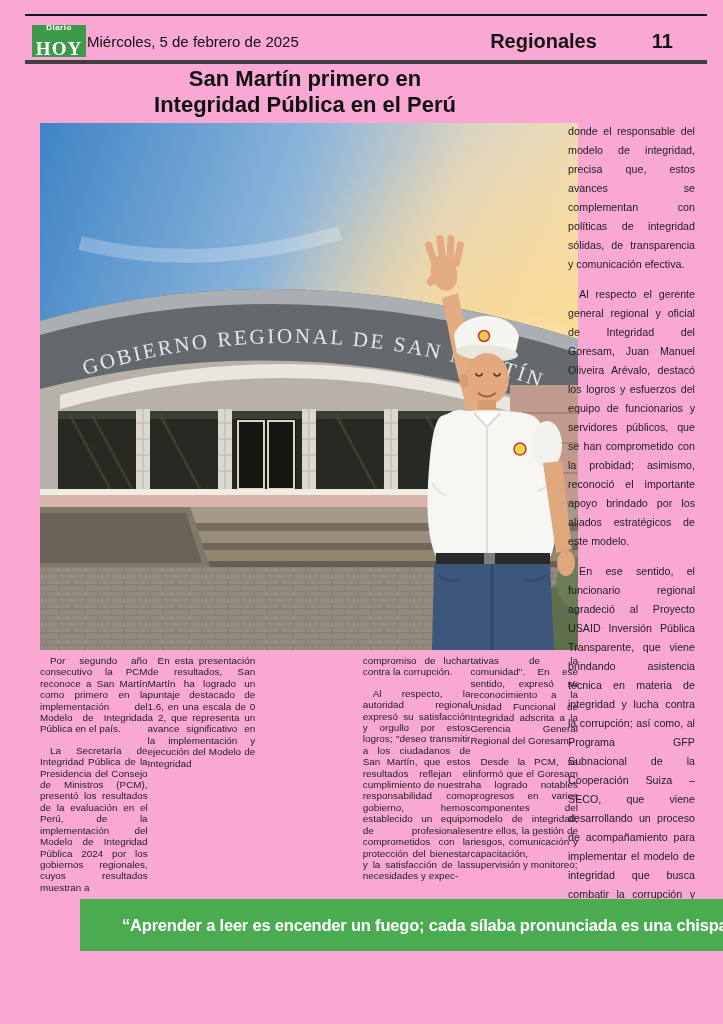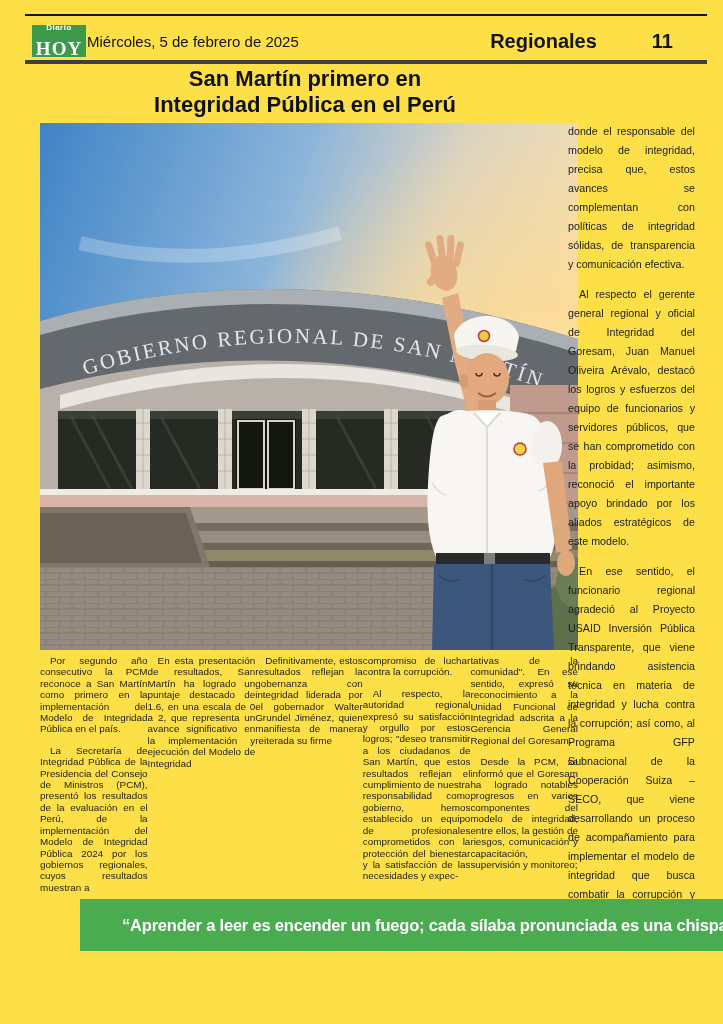--- a/index.html
+++ b/index.html
@@ -1,20 +1,20 @@
 <!DOCTYPE html>
 <html><head>
 <meta charset="utf-8">
 <style>
   * { margin:0; padding:0; box-sizing:border-box; }
   html,body { background:#e8e8e8; }
   body { font-family:"Liberation Sans", sans-serif; }
   .page {
     position:relative; width:723px; height:1024px; margin:0 auto;
-    background:#fde047; overflow:hidden; color:#1a1a1a;
+    background:#f9a8d4; overflow:hidden; color:#1a1a1a;
   }
   .top-rule { position:absolute; top:14px; left:25px; right:16px; height:2px; background:#151515; }
   .thick-rule { position:absolute; top:60px; left:25px; right:16px; height:4px; background:#3d3f41; }
 
   .masthead { position:absolute; top:24px; left:32px; right:30px; height:34px; display:flex; align-items:center; }
   .logo-box {
     width:54px; height:32px; background:#3e9a4b; color:#fff;
     display:flex; flex-direction:column; align-items:center; justify-content:center; line-height:1;
   }
   .logo-top { font-size:8px; font-weight:bold; letter-spacing:.5px; }
@@ -200,21 +200,20 @@
 
   <div class="article-cols">
     <div class="acol">
       <p class="indent">Por segundo año consecutivo la PCM reconoce a San Martín como primero en la implementación del Modelo de Integridad Pública en el país.</p>
       <p class="indent">La Secretaría de Integridad Pública de la Presidencia del Consejo de Ministros (PCM), presentó los resultados de la evaluación en el Perú, de la implementación del Modelo de Integridad Pública 2024 por los gobiernos regionales, cuyos resultados muestran a</p>
     </div>
     <div class="acol">
       <p class="indent">En esta presentación de resultados, San Martín ha logrado un puntaje destacado de 1.6, en una escala de 0 a 2, que representa un avance significativo en la implementación y ejecución del Modelo de Integridad</p>
     </div>
     <div class="acol">
-      <p class="indent">Definitivamente, estos resultados reflejan la gobernanza con integridad liderada por el gobernador Walter Grundel Jiménez, quien manifiesta de manera reiterada su firme</p>
     </div>
     <div class="acol">
       <p>compromiso de luchar contra la corrupción.</p>
       <p class="indent">Al respecto, la autoridad regional expresó su satisfacción y orgullo por estos logros; "deseo transmitir a los ciudadanos de San Martín, que estos resultados reflejan el cumplimiento de nuestra responsabilidad como gobierno, hemos establecido un equipo de profesionales comprometidos con la protección del bienestar y la satisfacción de las necesidades y expec-</p>
     </div>
     <div class="acol">
       <p>tativas de la comunidad". En ese sentido, expresó su reconocimiento a la Unidad Funcional de Integridad adscrita a la Gerencia General Regional del Goresam.</p>
       <p class="indent">Desde la PCM, se informó que el Goresam ha logrado notables progresos en varios componentes del modelo de integridad, entre ellos, la gestión de riesgos, comunicación y capacitación, supervisión y monitoreo;</p>
     </div>
   </div>

